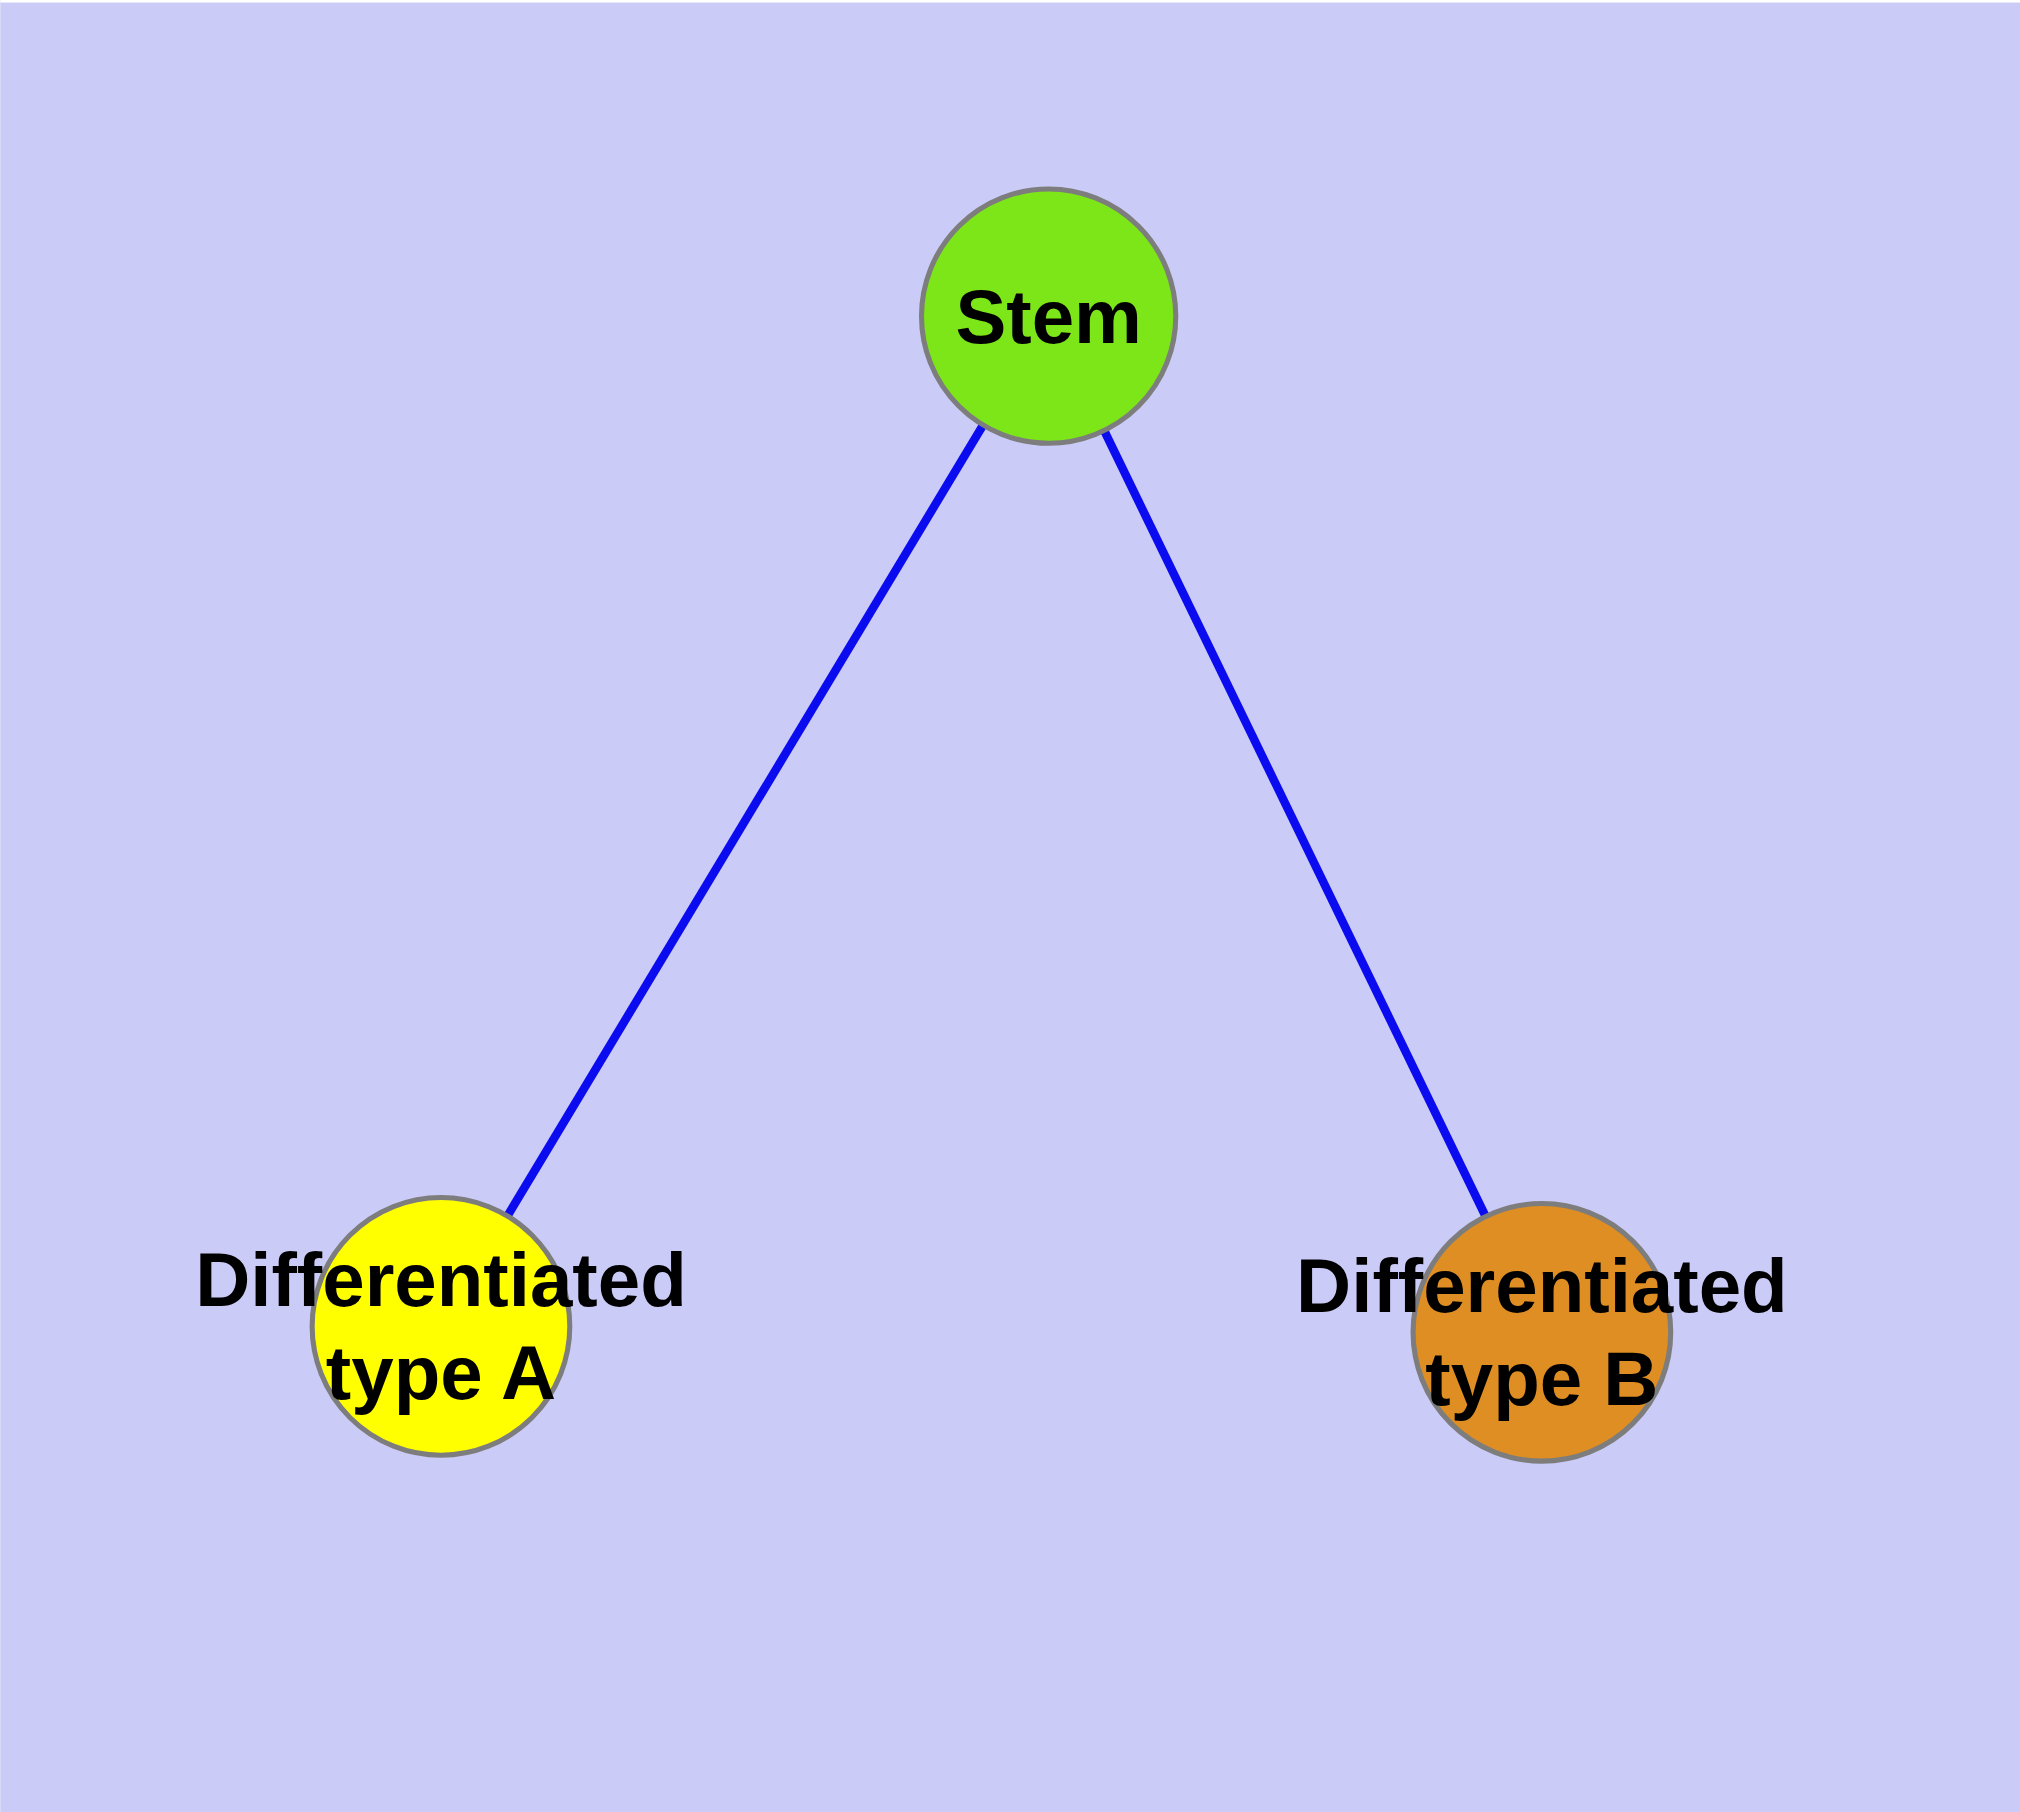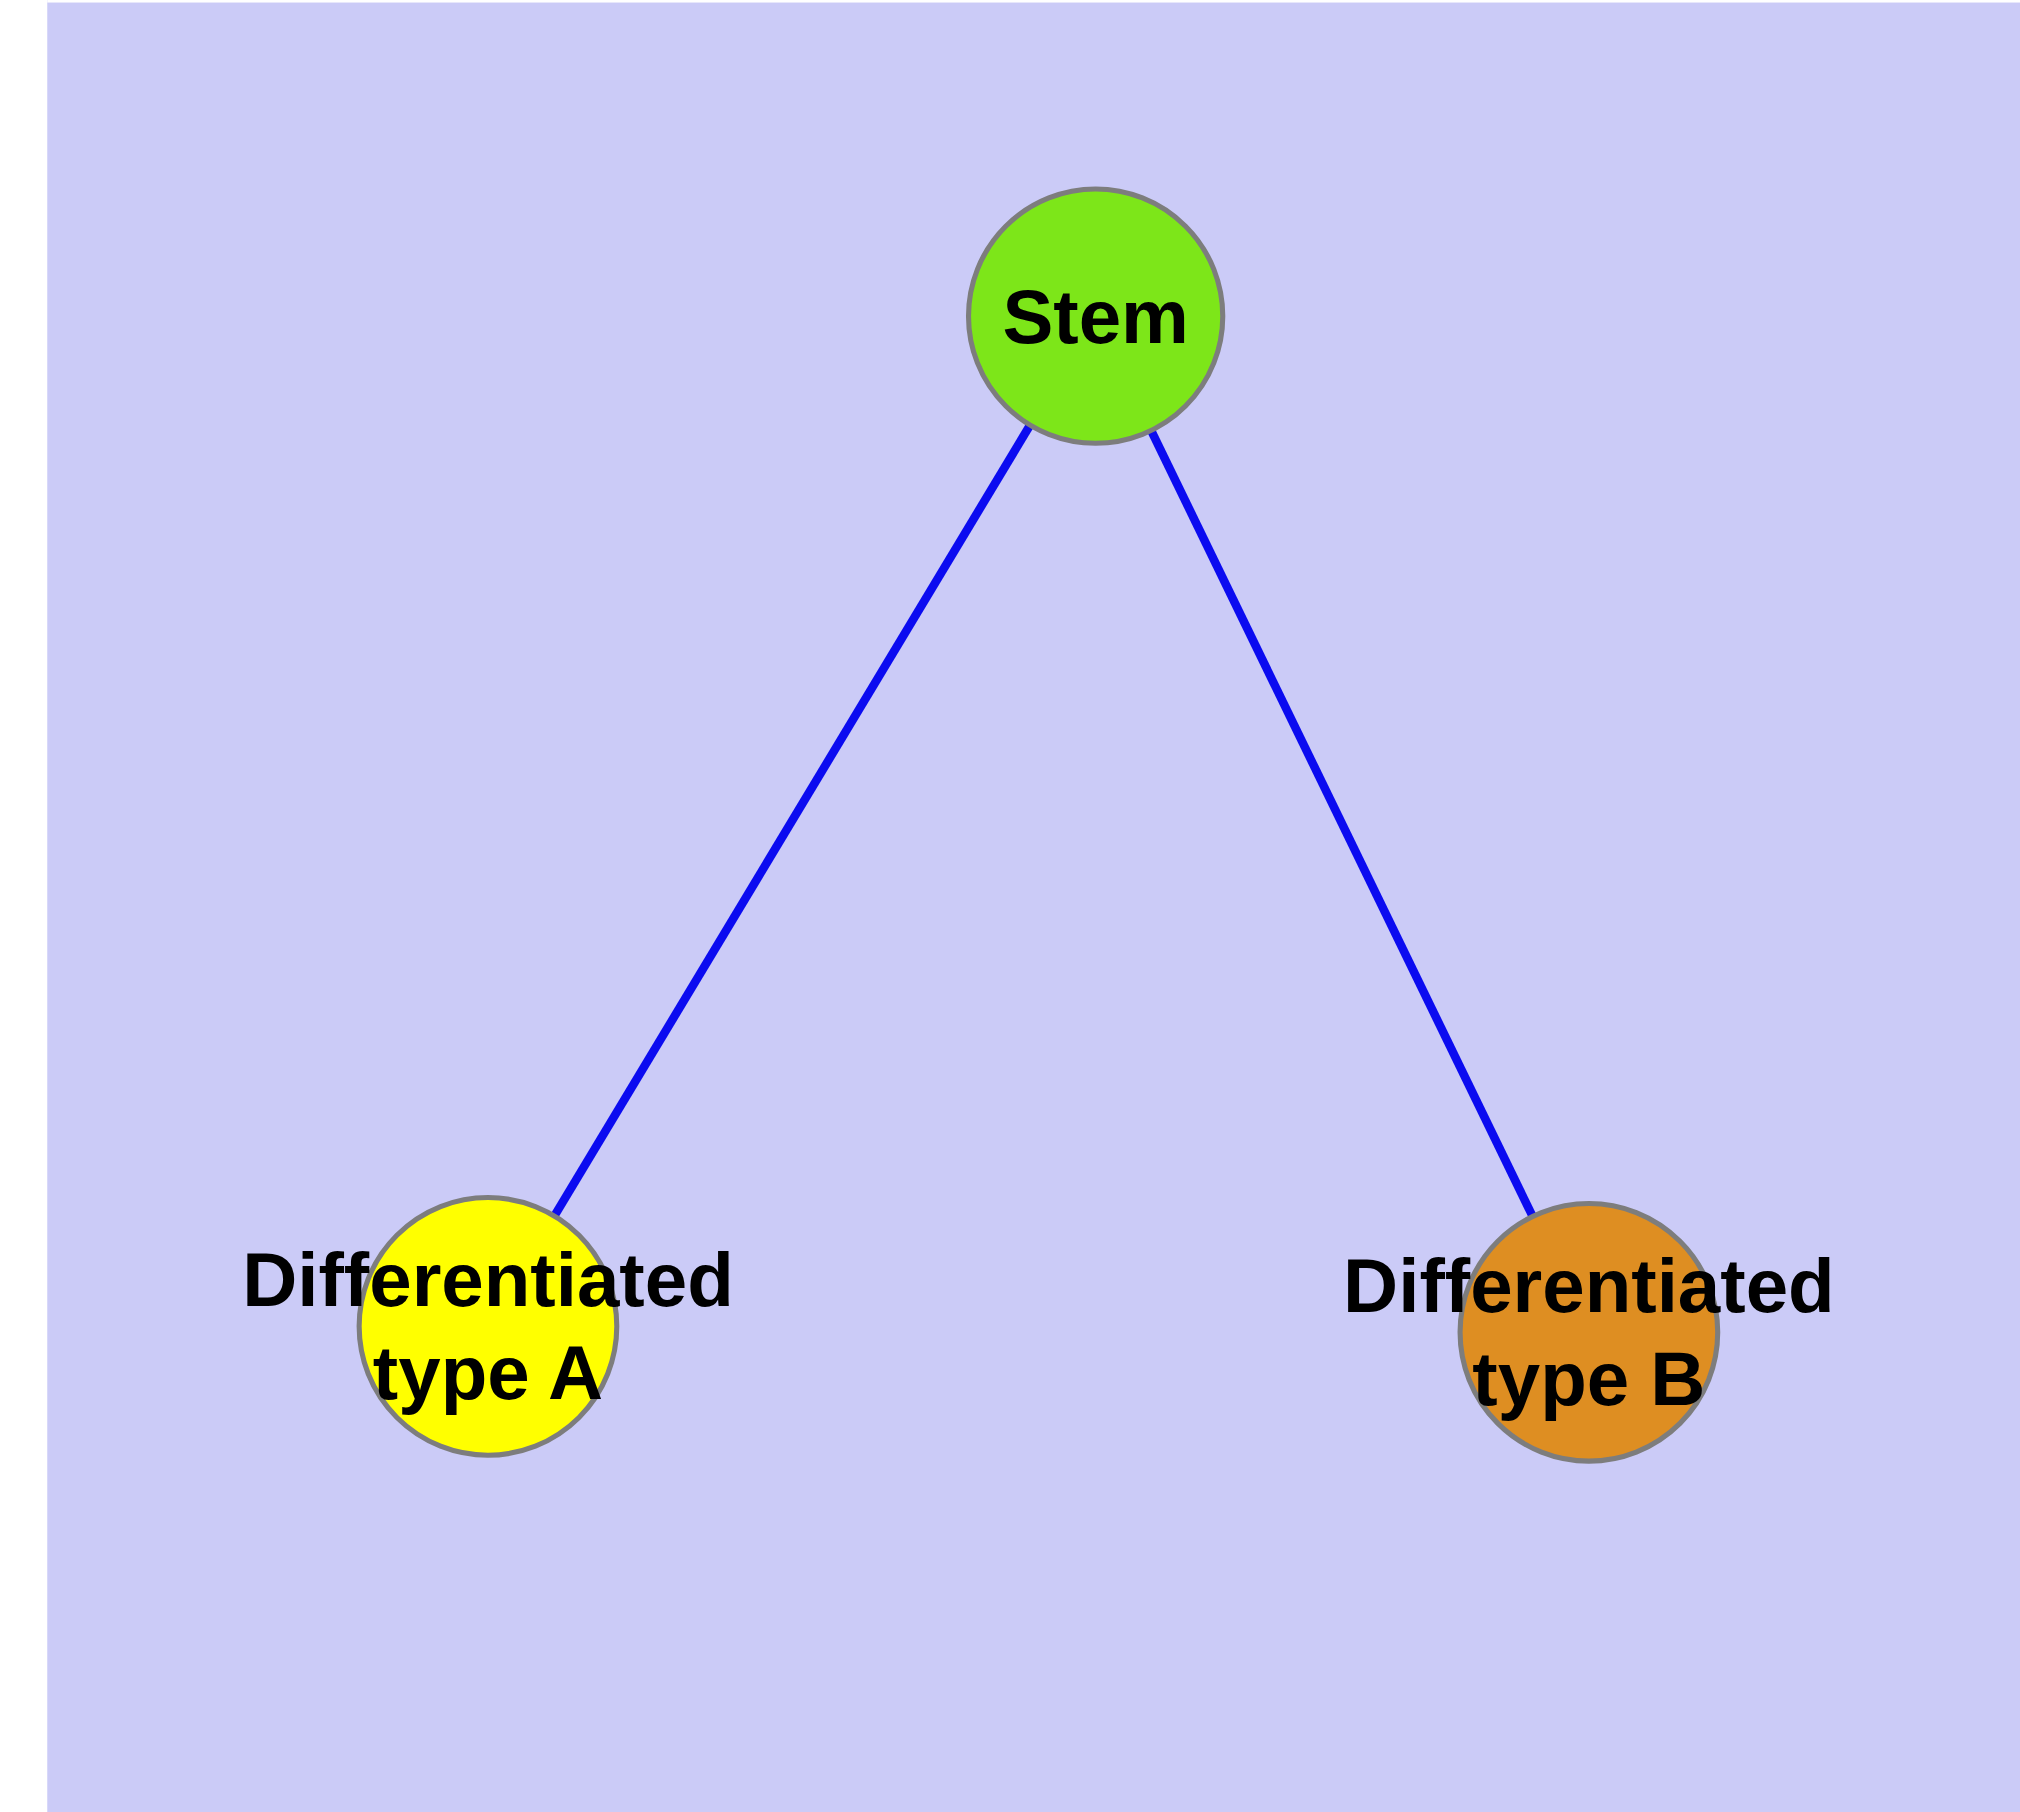--- a/index.html
+++ b/index.html
@@ -8,21 +8,20 @@
   }
   body {
     width: 2021px;
     height: 1812px;
     overflow: hidden;
   }
   .stage {
     position: relative;
     width: 1933px;
     height: 1812px;
-    padding-left: 47px;
   }
   svg.graph {
     display: block;
     width: 2021px;
     height: 1812px;
   }
   .edge {
     stroke-width: 10px;
     stroke-linecap: butt;
   }

